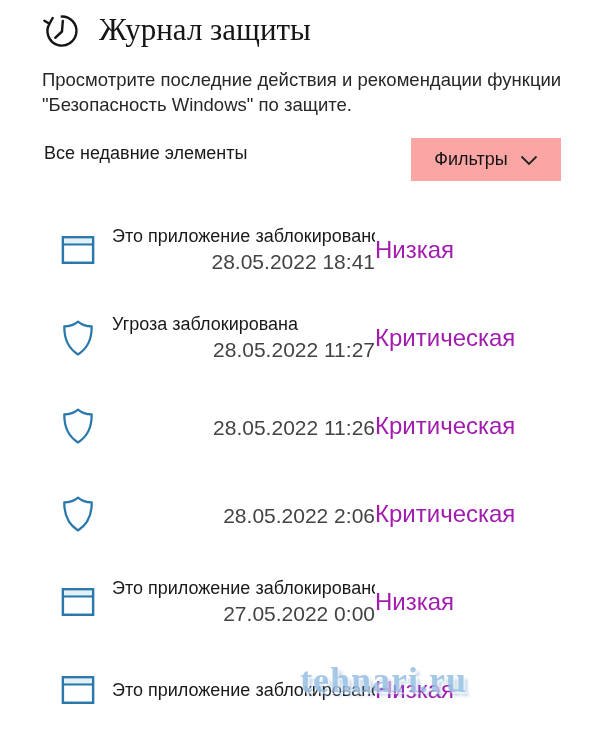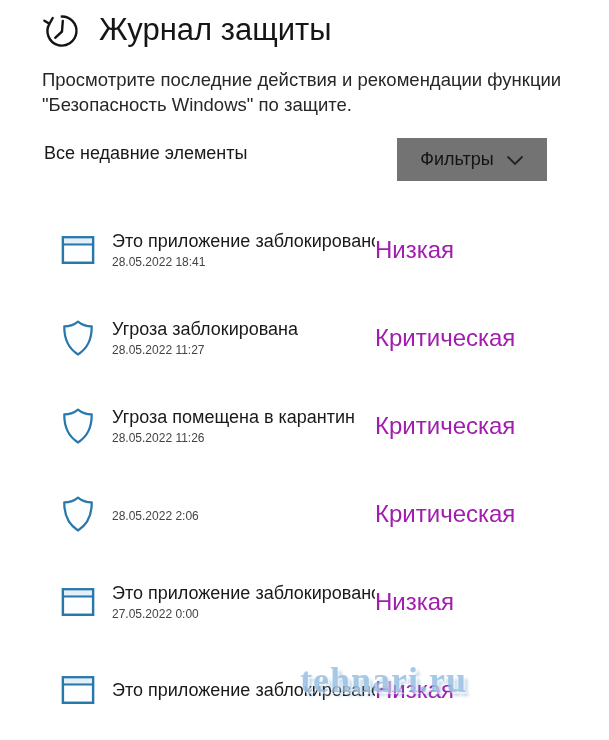--- a/index.html
+++ b/index.html
@@ -11,55 +11,55 @@
     overflow:hidden;
     position:relative;
   }
 
   
   .header {
     display:flex; align-items:center; gap:15px;
     margin:8px 0 0 40px;
   }
   .header-icon { width:44px; height:44px; flex:none; display:block; }
-  .page-title { font-size:31px; font-weight:400; color:#151515; white-space:nowrap; }
+  .page-title { font-size:31px; font-weight:400; color:#151515; white-space:nowrap;font-family:Liberation Serif, serif; }
 
   
   .desc {
     margin:15px 28px 0 42px;
     font-size:18.5px; line-height:25px; color:#272727;
   }
 
   
   .filter-row {
     display:flex; justify-content:space-between; align-items:flex-start;
-    margin:21px 62px 0 44px;
+    margin:21px 48px 0 44px;
   }
   .scope-label { font-size:18px; color:#191919; margin-top:5px; }
   .filters-btn {
     width:150px; height:43px;
-    background:#737373; border:none; border-radius:0;
+    background:#fca5a5; border:none; border-radius:0;
     font-family:inherit; font-size:18px; color:#141414;
     display:flex; align-items:center; justify-content:center; gap:12px;
     cursor:pointer; padding:0;
   }
   .chevron-svg { width:18px; height:11px; display:block; margin-top:2px; }
 
   
   .list { margin-top:45px; }
   .row {
     display:flex; align-items:center;
     height:48px; margin-bottom:40px;
     padding:0 94px 0 60px;
   }
   .row-icon { width:36px; height:38px; flex:none; display:flex; align-items:center; justify-content:center; }
   .row-icon svg { display:block; }
   .row-text { flex:1; min-width:0; margin-left:16px; }
   .row-title { display:block; font-size:18px; color:#191919; white-space:nowrap; overflow:hidden; }
-  .row-date  { display:block; font-size:12px; color:#434343; margin-top:3px; white-space:nowrap; }
+  .row-date  { display:block; font-size:21px; color:#434343; margin-top:3px; white-space:nowrap;text-align:right; }
   .row-severity { flex:none; width:140px; text-align:left; font-size:24px; color:#a21caf; white-space:nowrap; }
 
   
   .watermark {
     position:absolute; left:300px; top:662px;
     font-size:36px; font-weight:700; letter-spacing:1px; line-height:1;
     color:rgba(142,186,224,0.78);
     text-shadow:2px 2px 0 rgba(255,255,255,0.55), 4px 4px 3px rgba(90,140,190,0.35);
     z-index:5; pointer-events:none;
     font-family:Liberation Serif, serif;
@@ -124,21 +124,20 @@
   </div>
 
   <div class="row">
 
     <span class="row-icon">
       <svg width="34" height="38" viewBox="0 0 36 40" xmlns="http://www.w3.org/2000/svg">
         <path d="M18 2.6 C14.2 5.7 8.8 7.5 3.5 7.7 C3.3 20.3 7.7 30.9 18 37.4 C28.3 30.9 32.7 20.3 32.5 7.7 C27.2 7.5 21.8 5.7 18 2.6 Z" fill="#fdfeff" stroke="#2878ab" stroke-width="2.4" stroke-linejoin="round"></path>
       </svg>
     </span>
     <span class="row-text">
-      <span class="row-title">Угроза помещена в карантин</span>
       <span class="row-date">28.05.2022 11:26</span>
     </span>
     <span class="row-severity">Критическая</span>
   </div>
 
   <div class="row">
 
     <span class="row-icon">
       <svg width="34" height="38" viewBox="0 0 36 40" xmlns="http://www.w3.org/2000/svg">
         <path d="M18 2.6 C14.2 5.7 8.8 7.5 3.5 7.7 C3.3 20.3 7.7 30.9 18 37.4 C28.3 30.9 32.7 20.3 32.5 7.7 C27.2 7.5 21.8 5.7 18 2.6 Z" fill="#fdfeff" stroke="#2878ab" stroke-width="2.4" stroke-linejoin="round"></path>

